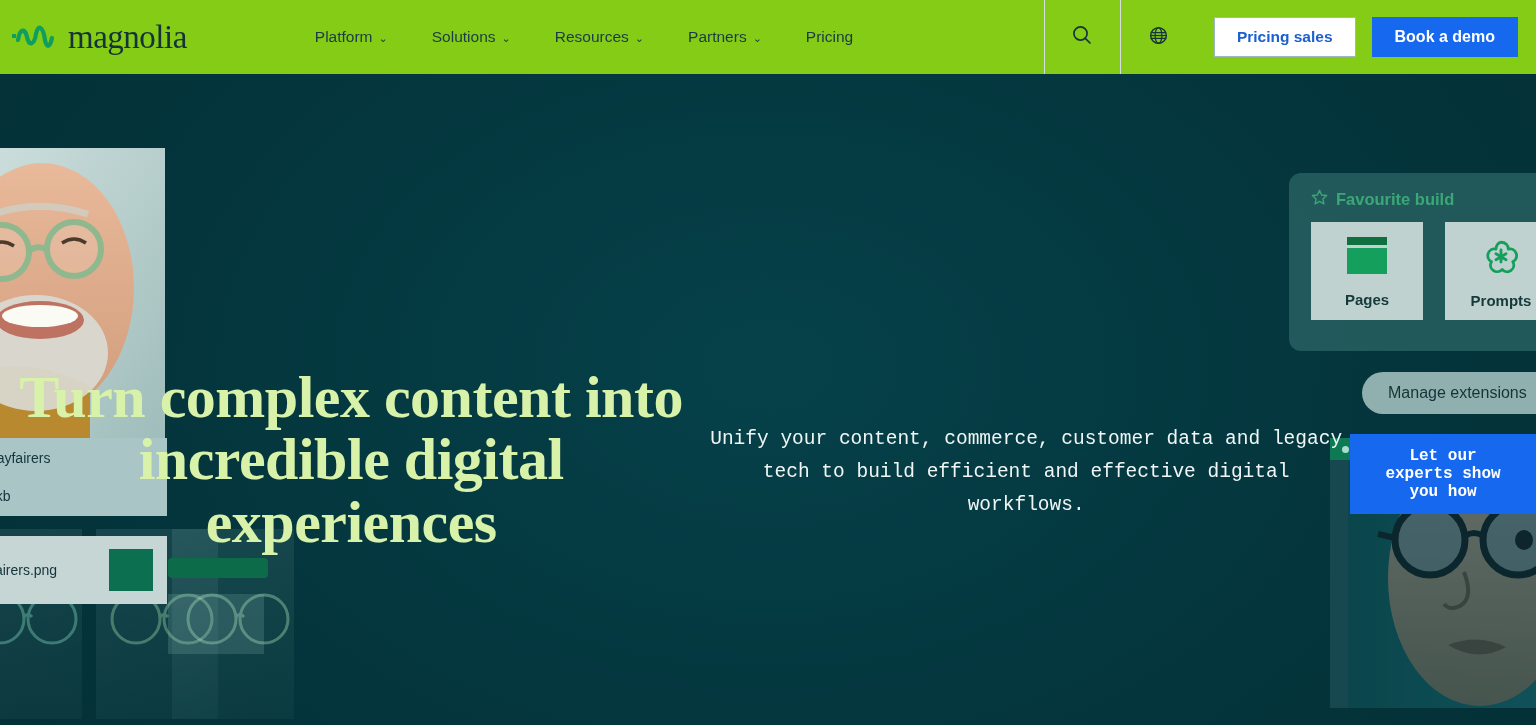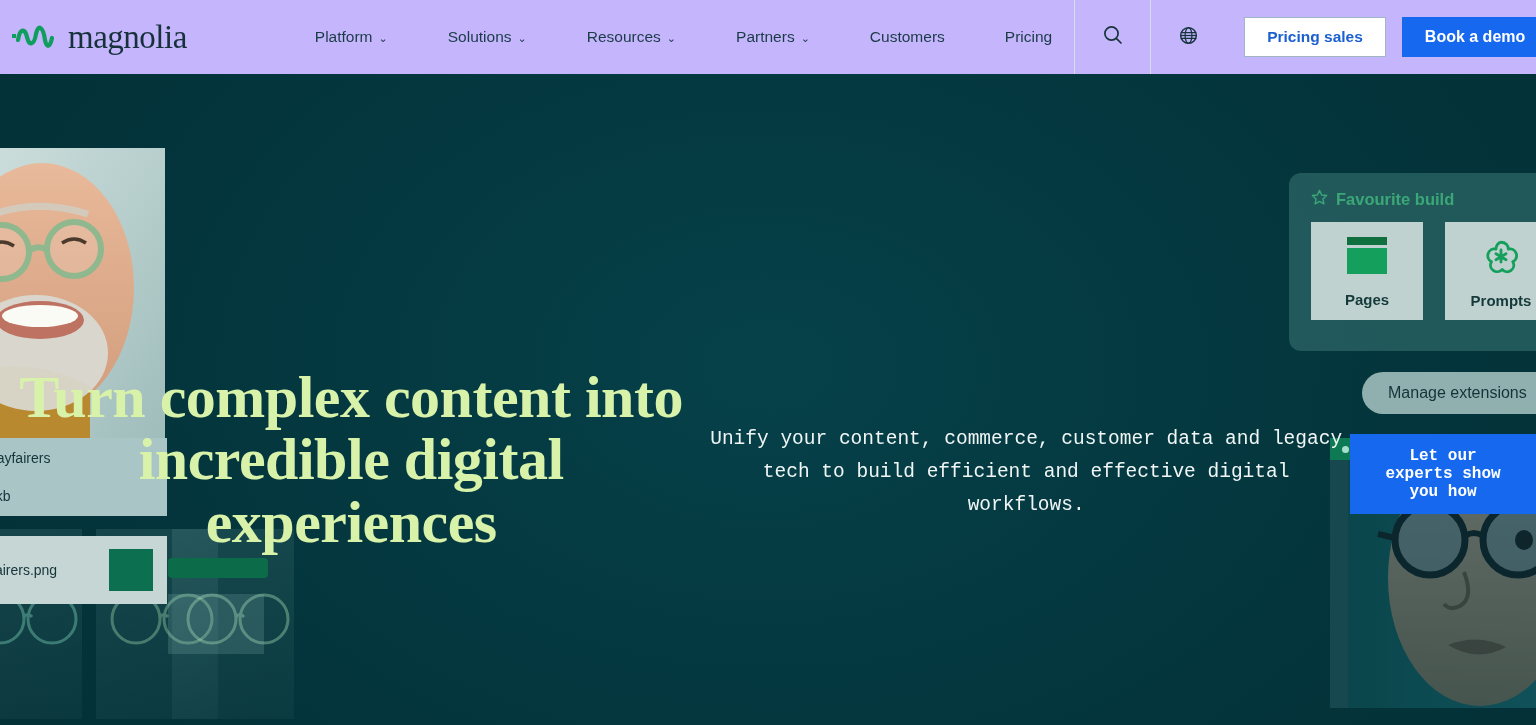--- a/index.html
+++ b/index.html
@@ -7,38 +7,38 @@
     width: 1536px; height: 725px;
     overflow: hidden;
     font-family: "Liberation Sans", sans-serif;
     background: #ffffff;
   }
 
   
   .navbar {
     position: absolute; top: 0; left: 0;
     width: 1536px; height: 74px;
-    background: #c4b5fd;
+    background: #84cc16;
     display: flex; align-items: stretch;
     z-index: 50;
   }
   .logo-wrap {
     display: flex; align-items: center;
     padding-left: 10px; padding-right: 10px;
     gap: 6px;
   }
   .logo-mark { width: 52px; height: 26px; display:block; }
   .logo-text {
     font-family: "Liberation Serif", serif;
     font-size: 33px; color: #16313a; letter-spacing: -0.5px;
     line-height: 1;
   }
   .nav-links {
     display: flex; align-items: flex-start;
-    gap: 16px; margin-left: 96px;
+    gap: 0px; margin-left: 96px;
   }
   .nav-link {
     display: flex; align-items: center; gap: 6px;
     font-size: 15.5px; color: #1b3a47;
     padding: 0 22px; height: 74px; cursor: pointer;
     white-space: nowrap;
   }
   .caret { font-size: 11px; line-height: 1; transform: translateY(1px); }
   .nav-right { margin-left: auto; display: flex; align-items: stretch; }
   .icon-btn {
@@ -204,23 +204,20 @@
       <span>Solutions</span>
       <span class="caret">⌄</span>
     </div>
     <div class="nav-link">
       <span>Resources</span>
       <span class="caret">⌄</span>
     </div>
     <div class="nav-link">
       <span>Partners</span>
       <span class="caret">⌄</span>
-    </div>
-    <div class="nav-link">
-      <span>Customers</span>
     </div>
     <div class="nav-link">
       <span>Pricing</span>
     </div>
   </nav>
 
   <div class="nav-right">
     <div class="icon-btn">
       <span>
         <svg width="22" height="22" viewBox="0 0 22 22">

